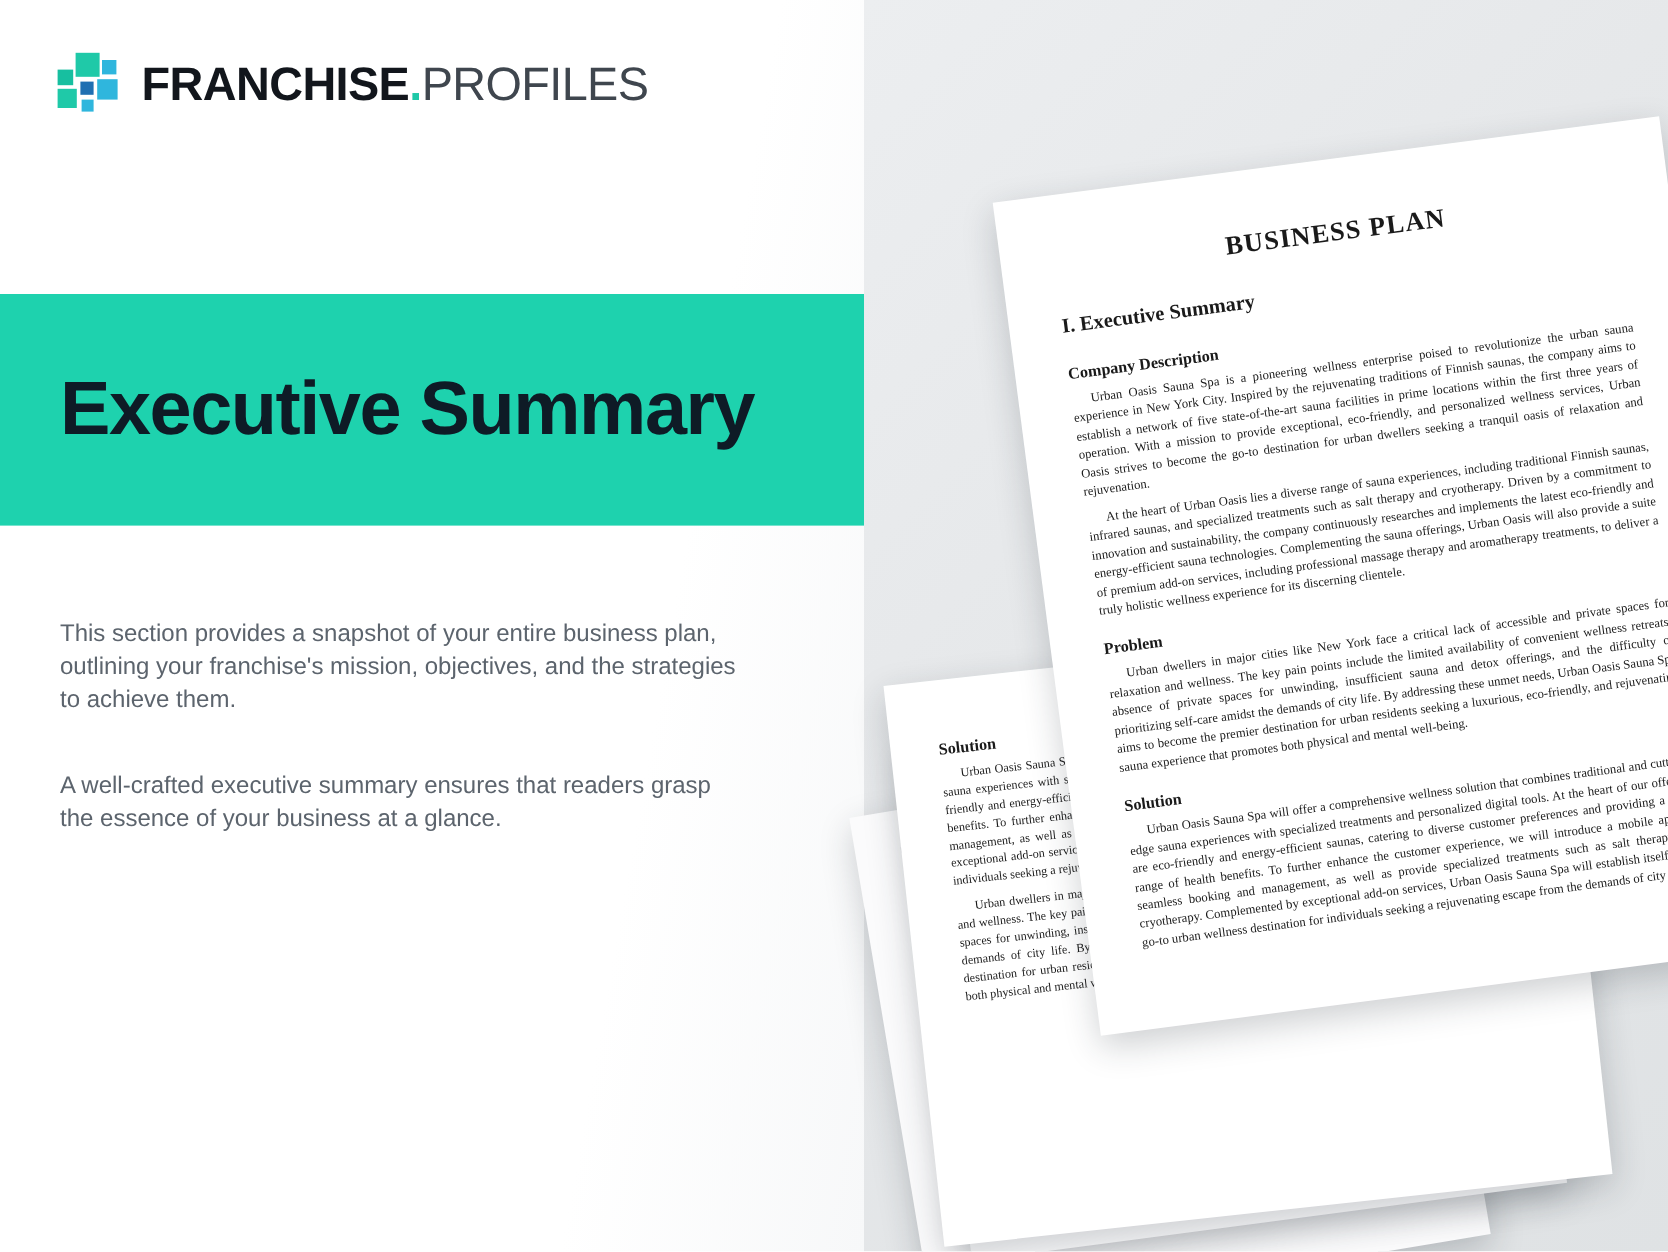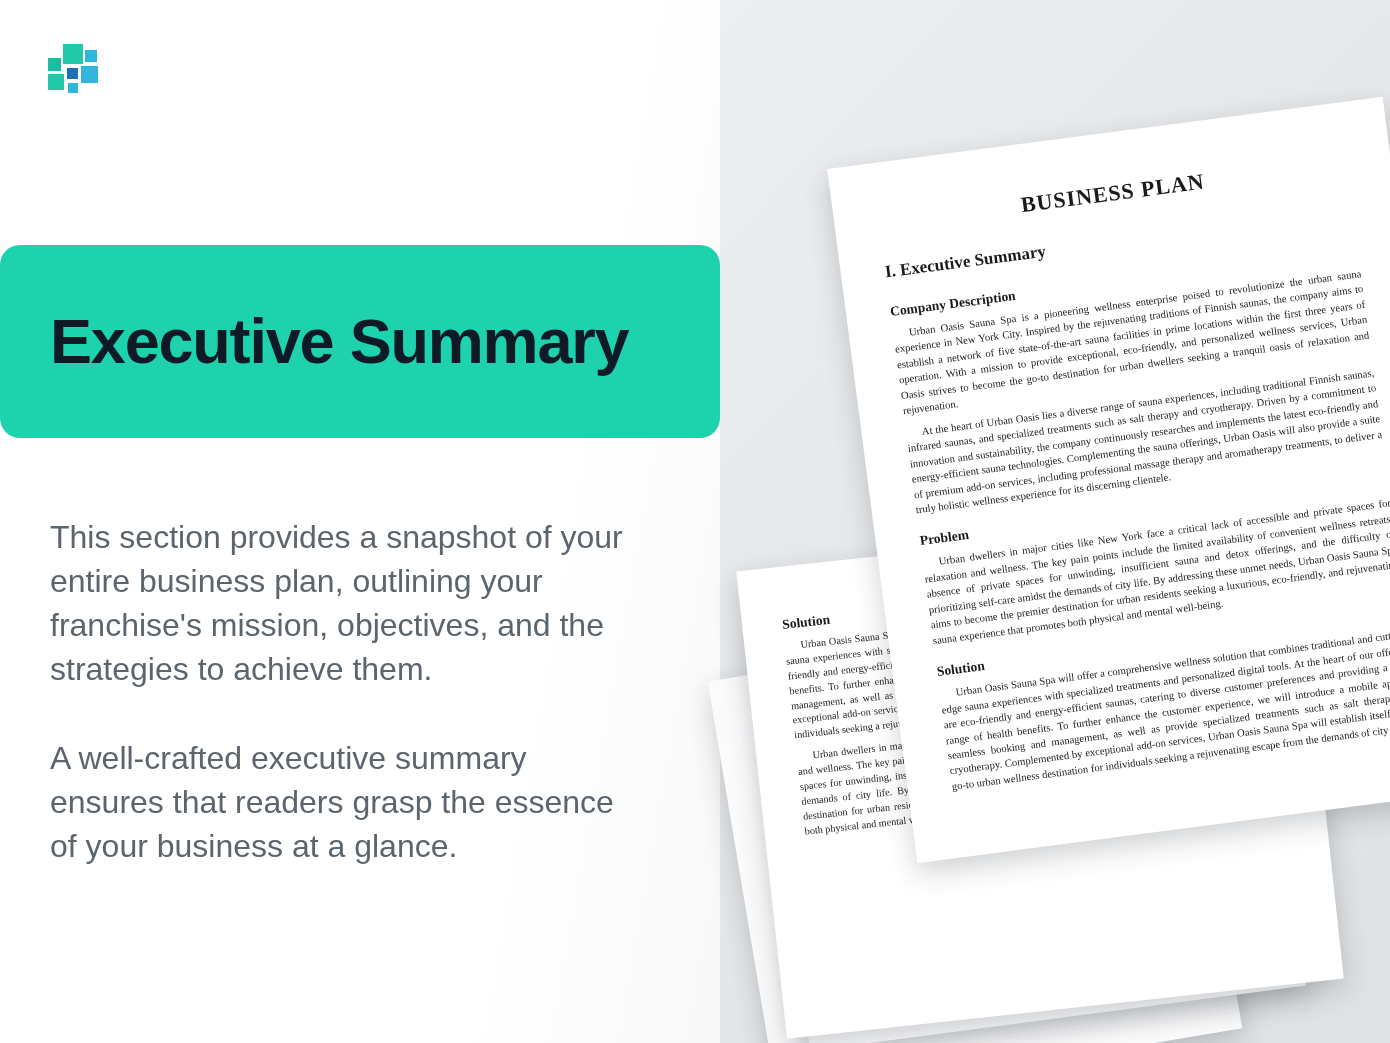--- a/index.html
+++ b/index.html
@@ -78,42 +78,41 @@
   
   .title-band {
     position: absolute;
     left: 0;
     top: 245px;
     width: 720px;
     height: 193px;
     background: #1ed2ae;
     display: flex;
     align-items: center;
-    border-radius: 20px;
   }
   .title-band h1 {
     margin: 0;
     padding-left: 50px;
     font-size: 63px;
     font-weight: 700;
     color: #0e1b26;
     letter-spacing: -1.2px;
     line-height: 1.05;
   }
 
   
   .body-copy {
     position: absolute;
     left: 50px;
     top: 515px;
     width: 575px;
   }
   .body-copy p {
     margin: 0 0 44px 0;
-    font-size: 32px;
+    font-size: 20px;
     line-height: 1.38;
     color: #5c646d;
     font-weight: 400;
   }
   .body-copy p:last-child { margin-bottom: 0; }
 
   
   .doc-stack {
     position: absolute;
     left: 700px;
@@ -223,20 +222,23 @@
   <div class="logo">
     <div class="logo-mark">
       <span class="sq1"></span>
         <span class="sq2"></span>
         <span class="sq3"></span>
       <span class="sq4"></span>
         <span class="sq5"></span>
         <span class="sq6"></span>
       <span class="sq7"></span>
     </div>
+    <div class="logo-text">
+      <span class="bold">FRANCHISE</span><span class="dot">.</span><span class="light">PROFILES</span>
+    </div>
   </div>
 
   <div class="title-band">
     <h1>Executive Summary</h1>
   </div>
 
   <div class="body-copy">
     <p>This section provides a snapshot of your entire business plan, outlining your franchise's mission, objectives, and the strategies to achieve them.</p>
     <p>A well-crafted executive summary ensures that readers grasp the essence of your business at a glance.</p>
   </div>

